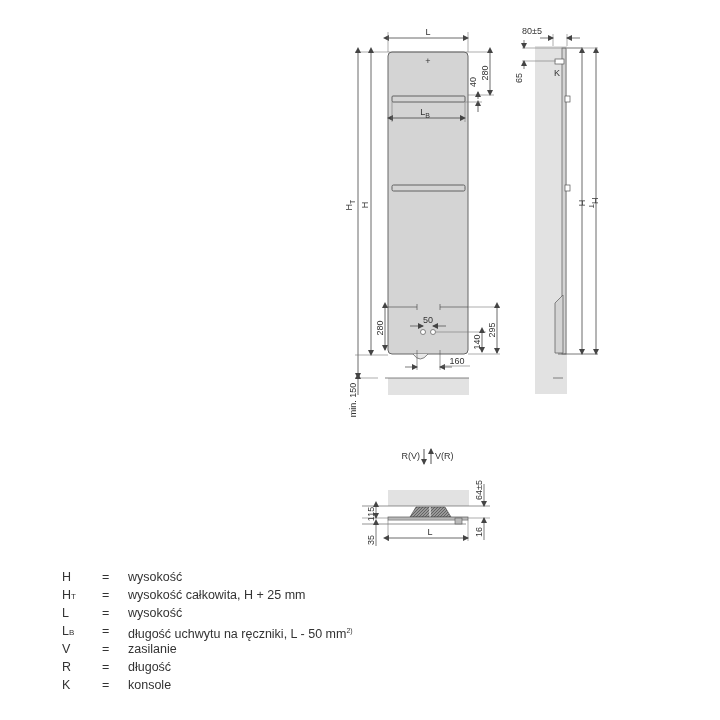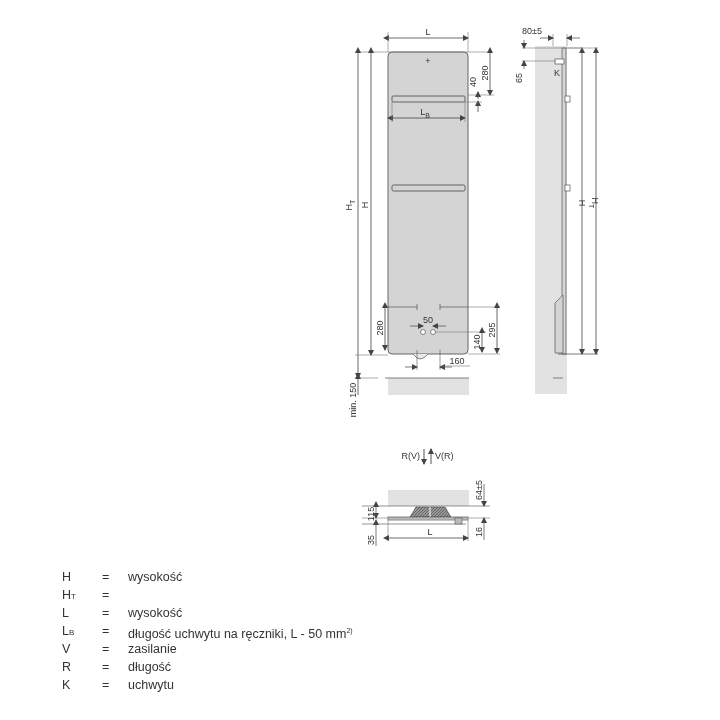--- a/index.html
+++ b/index.html
@@ -179,20 +179,21 @@
 
 <div class="legend" id="legend">
     <div class="legend-row">
       <span class="sym">H</span>
       <span class="eq">=</span>
       <span class="desc">wysokość</span>
     </div>
     <div class="legend-row">
       <span class="sym">H<small>T</small></span>
       <span class="eq">=</span>
+      <span class="desc">wysokość całkowita, H + 25 mm</span>
     </div>
     <div class="legend-row">
       <span class="sym">L</span>
       <span class="eq">=</span>
       <span class="desc">wysokość</span>
     </div>
     <div class="legend-row">
       <span class="sym">L<small>B</small></span>
       <span class="eq">=</span>
       <span class="desc">długość uchwytu na ręczniki, L - 50 mm<sup>2)</sup></span>
@@ -203,15 +204,15 @@
       <span class="desc">zasilanie</span>
     </div>
     <div class="legend-row">
       <span class="sym">R</span>
       <span class="eq">=</span>
       <span class="desc">długość</span>
     </div>
     <div class="legend-row">
       <span class="sym">K</span>
       <span class="eq">=</span>
-      <span class="desc">uchwytu</span>
+      <span class="desc">konsole</span>
     </div>
   </div>
 
 </body></html>

